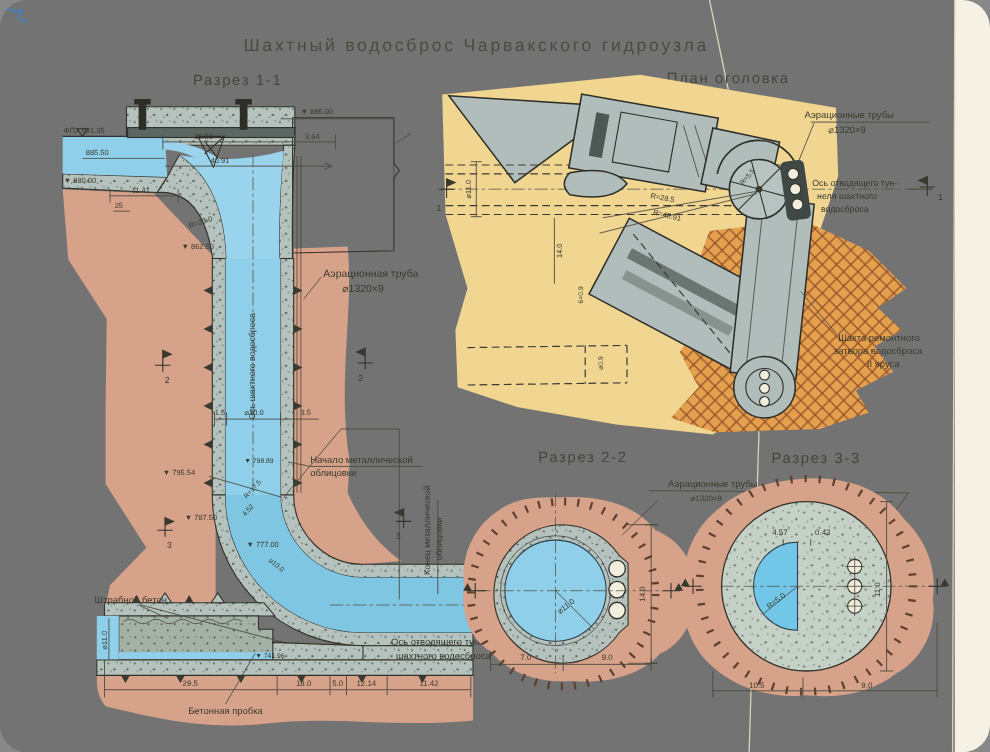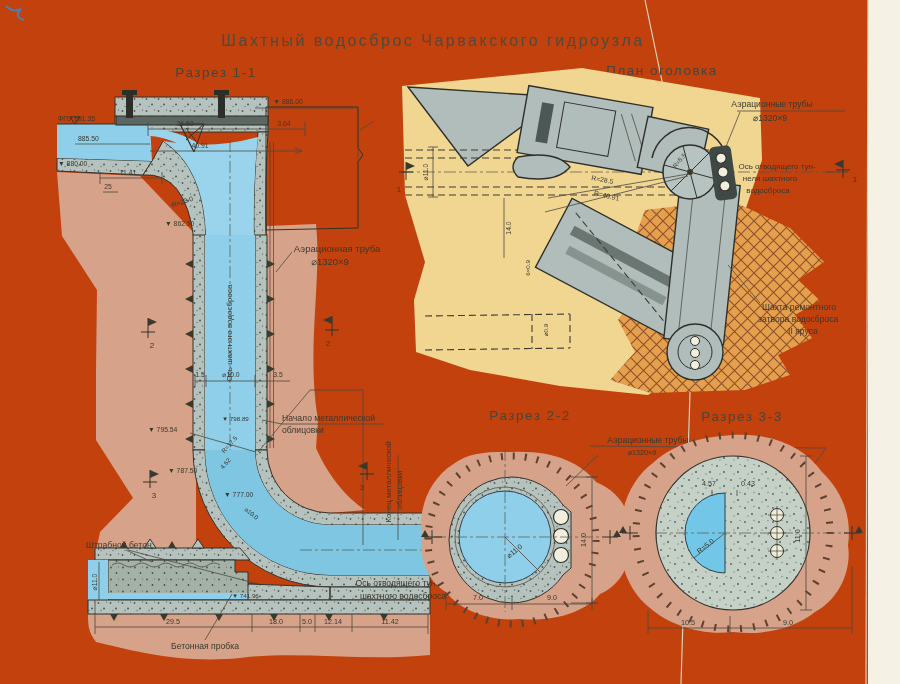--- a/index.html
+++ b/index.html
@@ -1,16 +1,16 @@
 <!DOCTYPE html>
 <html><head>
 <meta charset="utf-8">
 <style>
   html,body{margin:0;padding:0;background:#888;}
-  .page{position:relative;width:900px;height:684px;background:#c2410c;overflow:hidden;}
+  .page{position:relative;width:900px;height:684px;background:#737373;overflow:hidden;border-radius:25px;}
   svg{position:absolute;left:0;top:0;}
   text{font-family:"Liberation Sans",sans-serif;fill:#3a392f;}
   .t6{font-size:6.2px}.t65{font-size:6.8px}.t7{font-size:7.2px}.t8{font-size:8px}
   .t85{font-size:8.6px}.t9{font-size:9.5px}
   .t13{font-size:13.5px;letter-spacing:1.5px;fill:#474639}
   .t16{font-size:16px;letter-spacing:2.5px;fill:#4c4b40}
   .mid{text-anchor:middle}
   .pc{fill:url(#pc);stroke:#33322b;stroke-width:1}
   .pcl{fill:url(#pcl);stroke:#33322b;stroke-width:1.2}
   .pcd{fill:url(#pcd);stroke:#33322b;stroke-width:1}

